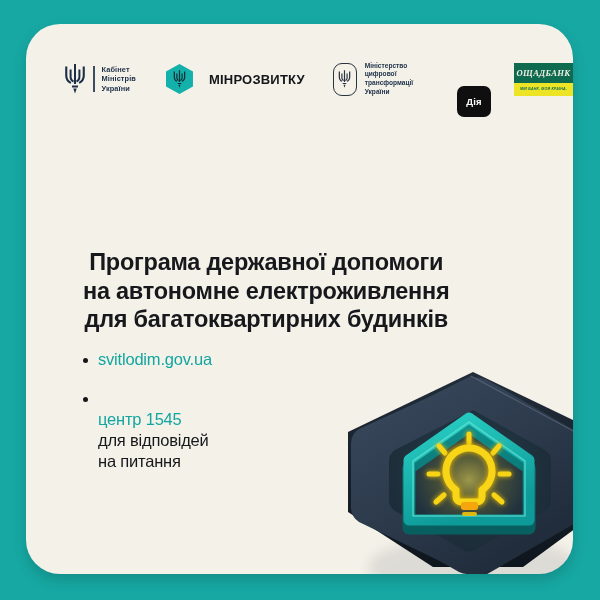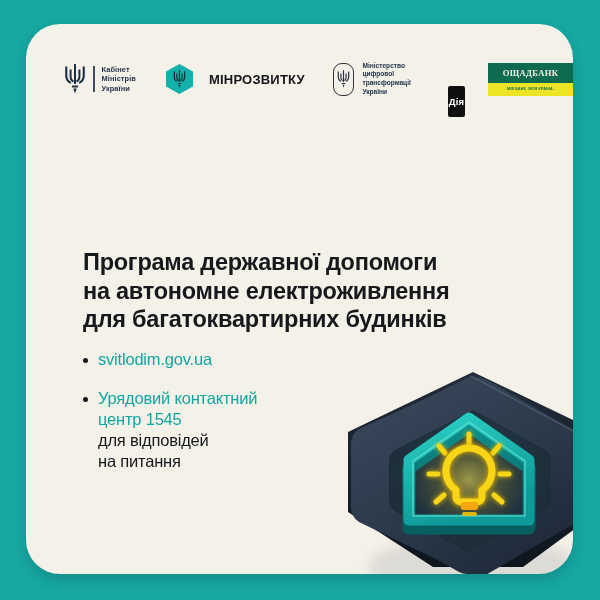--- a/index.html
+++ b/index.html
@@ -53,28 +53,28 @@
   .mdt{margin-left:28px;gap:8px;}
   .mdtbox{
     width:28px;height:31px;border:1.4px solid #2b3340;border-radius:9px;
     display:flex;align-items:center;justify-content:center;
   }
   .mdt .txt{font-size:6.6px;line-height:8.6px;font-weight:700;color:#1d2f47;}
 
   
   .diia{margin-left:28px;}
   .diiabox{
-    width:17px;height:31px;background:#0f0f0f;border-radius:2px;
+    width:34px;height:31px;background:#0f0f0f;border-radius:7px;
     display:flex;align-items:center;justify-content:center;
     color:#fff;font-size:9.5px;font-weight:700;letter-spacing:.2px;margin-top:44px;
   }
 
   
   .osch{margin-left:23px;}
-  .oschbox{width:85px;height:33px;overflow:hidden;}
+  .oschbox{width:59px;height:33px;overflow:hidden;font-style:italic;}
   .osch-top{
     height:20px;background:#0f6b4f;color:#f2efe6;
     display:flex;align-items:center;justify-content:center;
     font-family:"Liberation Serif", serif;
     font-size:8.6px;font-weight:700;letter-spacing:.35px;
   }
   .osch-bot{
     height:13px;background:#ece425;color:#0f6b4f;
     display:flex;align-items:center;justify-content:center;
     font-size:3.6px;font-weight:700;letter-spacing:.2px;
@@ -84,20 +84,21 @@
   .title{
     position:absolute;left:56px;top:143px;
     font-size:60px;font-weight:800;color:#14161a;
     letter-spacing:-1.4px;line-height:60px;
   }
   .subtitle{
     position:absolute;left:57px;top:224px;
     font-size:23.5px;font-weight:800;color:#16181c;
     line-height:28.5px;letter-spacing:-.25px;
     max-width:420px;
+    text-align:center;
   }
 
   
   .bullets{position:absolute;left:57px;top:325px;width:270px;}
   .bullet{position:relative;padding-left:15px;margin-bottom:18px;}
   .bullet .dot{
     position:absolute;left:0;top:9px;width:5px;height:5px;border-radius:50%;
     background:#14161a;
   }
   .bullet .lead{
@@ -205,21 +206,21 @@
     <div class="bullets">
 
       <div class="bullet">
         <span class="dot"></span>
         <div class="lead">svitlodim.gov.ua</div>
       </div>
 
       <div class="bullet">
         <span class="dot"></span>
         <div class="lead">
-          <span>Урядовий контактний</span><br>
+          <br>
           <span>центр 1545</span>
         </div>
         <div class="sub">
           <span>для відповідей</span><br>
           <span>на питання</span>
         </div>
       </div>
     </div>
 
     <div class="illus">

